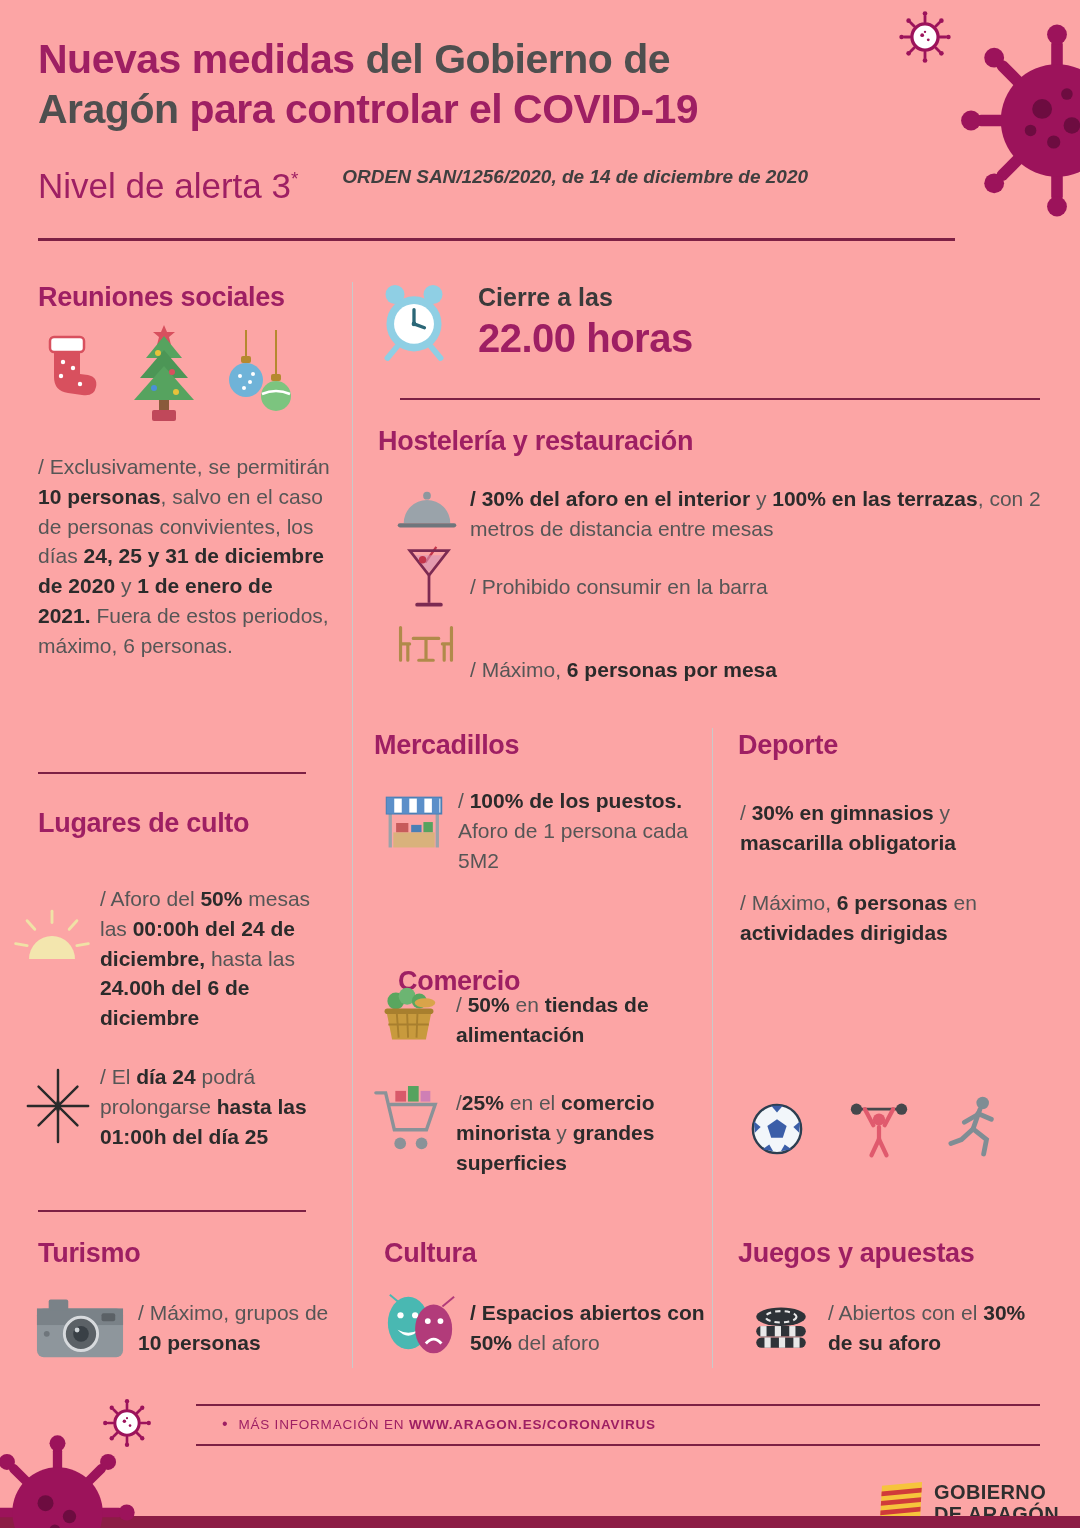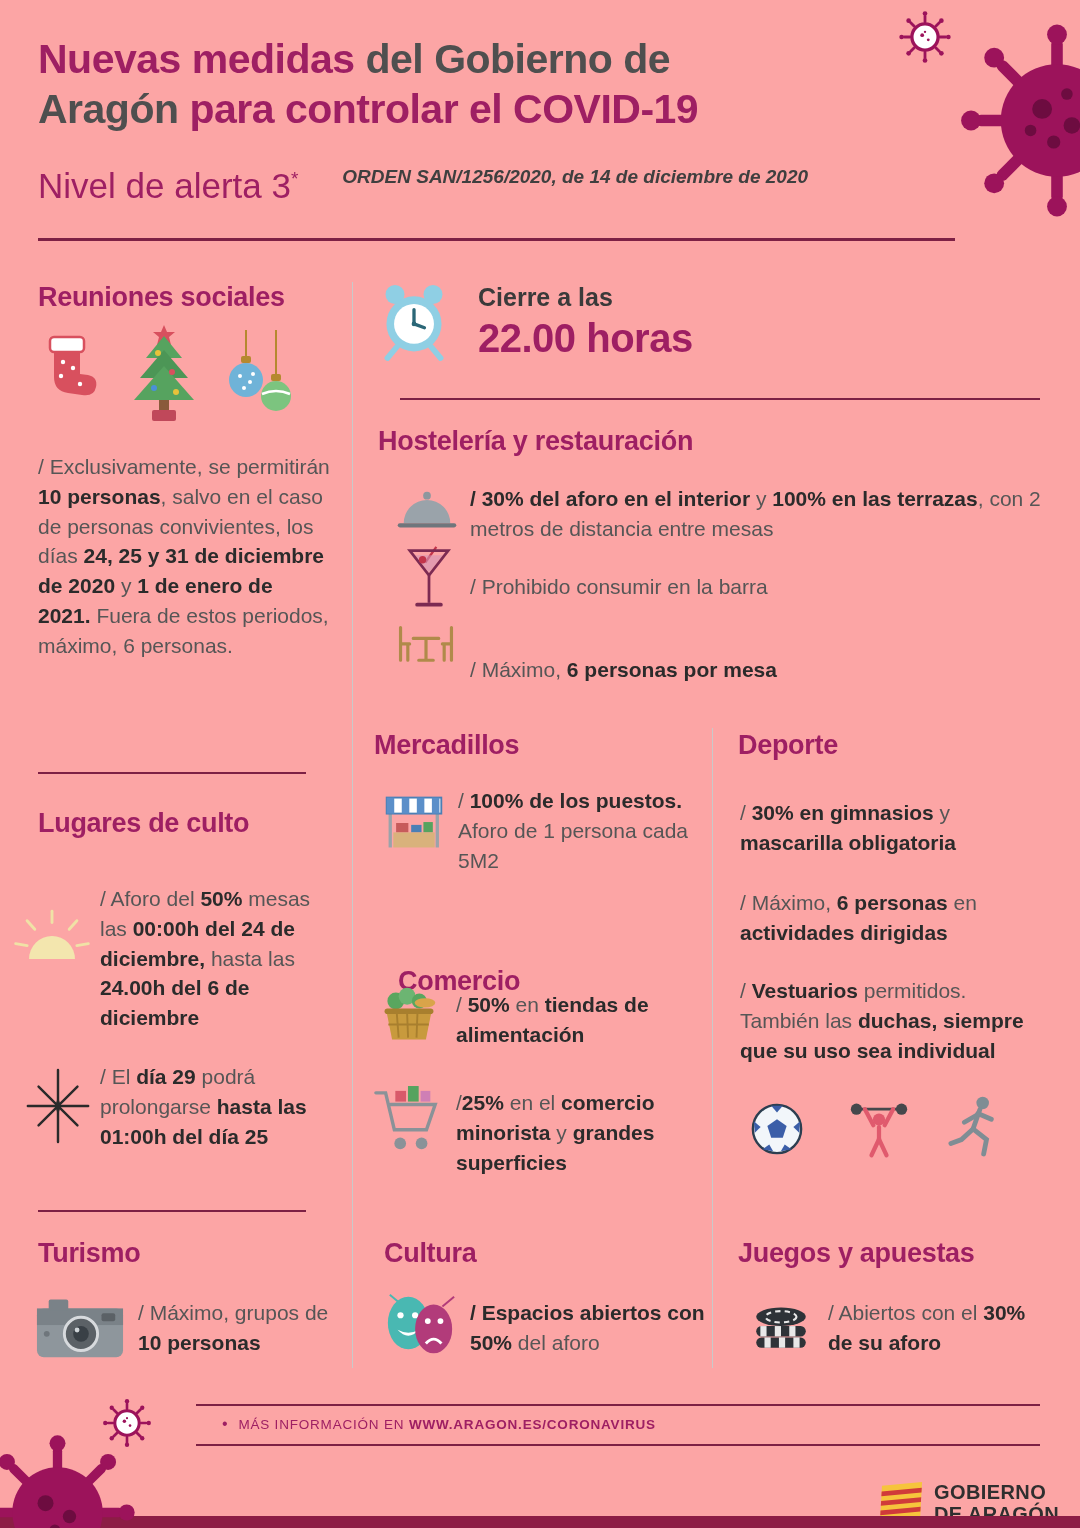--- a/index.html
+++ b/index.html
@@ -175,21 +175,21 @@
   <svg class="abs" style="left:22px;top:1068px;" width="72" height="76" viewBox="0 0 74 78">
     <g stroke="#2a2a2a" stroke-width="2.5" stroke-linecap="round">
       <line x1="37" y1="2" x2="37" y2="76"></line>
         <line x1="6" y1="39" x2="68" y2="39"></line>
       <line x1="17" y1="19" x2="57" y2="59"></line>
         <line x1="57" y1="19" x2="17" y2="59"></line>
     </g>
     <polygon points="37,30 40,39 37,48 34,39" fill="#2a2a2a"></polygon>
   </svg>
 
-  <div class="abs body-text" style="left:100px;top:1062px;width:240px;"><span>/ El </span><b>día 29</b><span> podrá prolongarse </span><b>hasta las 01:00h del día 25</b><span></span></div>
+  <div class="abs body-text" style="left:100px;top:1062px;width:240px;"><span>/ El </span><b>día 24</b><span> podrá prolongarse </span><b>hasta las 01:00h del día 25</b><span></span></div>
 
   <div class="abs rule-thin" style="left:38px;top:1210px;width:268px;"></div>
 
   <div class="abs sec-title" style="left:38px;top:1238px;">Turismo</div>
 
   <svg class="abs" style="left:35px;top:1294px;" width="90" height="66" viewBox="0 0 92 66">
     <rect x="2" y="14" width="88" height="50" rx="7" fill="#8e969c"></rect>
     <rect x="2" y="14" width="88" height="17" fill="#7a8288"></rect>
     <rect x="14" y="5" width="20" height="11" rx="2" fill="#7a8288"></rect>
     <circle cx="47" cy="40" r="17" fill="#5b6166" stroke="#d7dadd" stroke-width="3"></circle>
@@ -310,21 +310,20 @@
     <ellipse cx="53" cy="37" rx="19" ry="25" fill="#b23b7a"></ellipse>
     <circle cx="47" cy="29" r="3" fill="#ffffff"></circle>
       <circle cx="60" cy="29" r="3" fill="#ffffff"></circle>
     <path d="M45,52 Q53,43 61,52" stroke="#ffffff" stroke-width="3" fill="none"></path>
   </svg>
   <div class="abs body-text" style="left:470px;top:1298px;width:235px;"><span></span><b>/ Espacios abiertos con 50%</b><span> del aforo</span></div>
 
   <div class="abs sec-title" style="left:738px;top:730px;">Deporte</div>
   <div class="abs body-text" style="left:740px;top:798px;width:295px;"><span>/ </span><b>30% en gimnasios</b><span> y </span><b>mascarilla obligatoria</b><span></span></div>
   <div class="abs body-text" style="left:740px;top:888px;width:295px;"><span>/ Máximo, </span><b>6 personas</b><span> en </span><b>actividades dirigidas</b><span></span></div>
-  <div class="abs body-text" style="left:740px;top:976px;width:310px;"><span>/ </span><b>Vestuarios</b><span> permitidos. También las </span><b>duchas, siempre que su uso sea individual</b><span></span></div>
 
   <svg class="abs" style="left:750px;top:1102px;" width="54" height="54" viewBox="0 0 56 56">
     <circle cx="28" cy="28" r="25" fill="#f2f6fa" stroke="#2c3e50" stroke-width="2.5"></circle>
     <polygon points="28,18 38,25 34,37 22,37 18,25" fill="#3b5ea8"></polygon>
     <polygon points="22,4 34,4 28,11" fill="#3b5ea8"></polygon>
     <polygon points="4,20 11,26 5,32" fill="#3b5ea8"></polygon>
     <polygon points="52,20 45,26 51,32" fill="#3b5ea8"></polygon>
     <polygon points="13,49 20,44 24,51" fill="#3b5ea8"></polygon>
     <polygon points="43,49 36,44 32,51" fill="#3b5ea8"></polygon>
   </svg>

